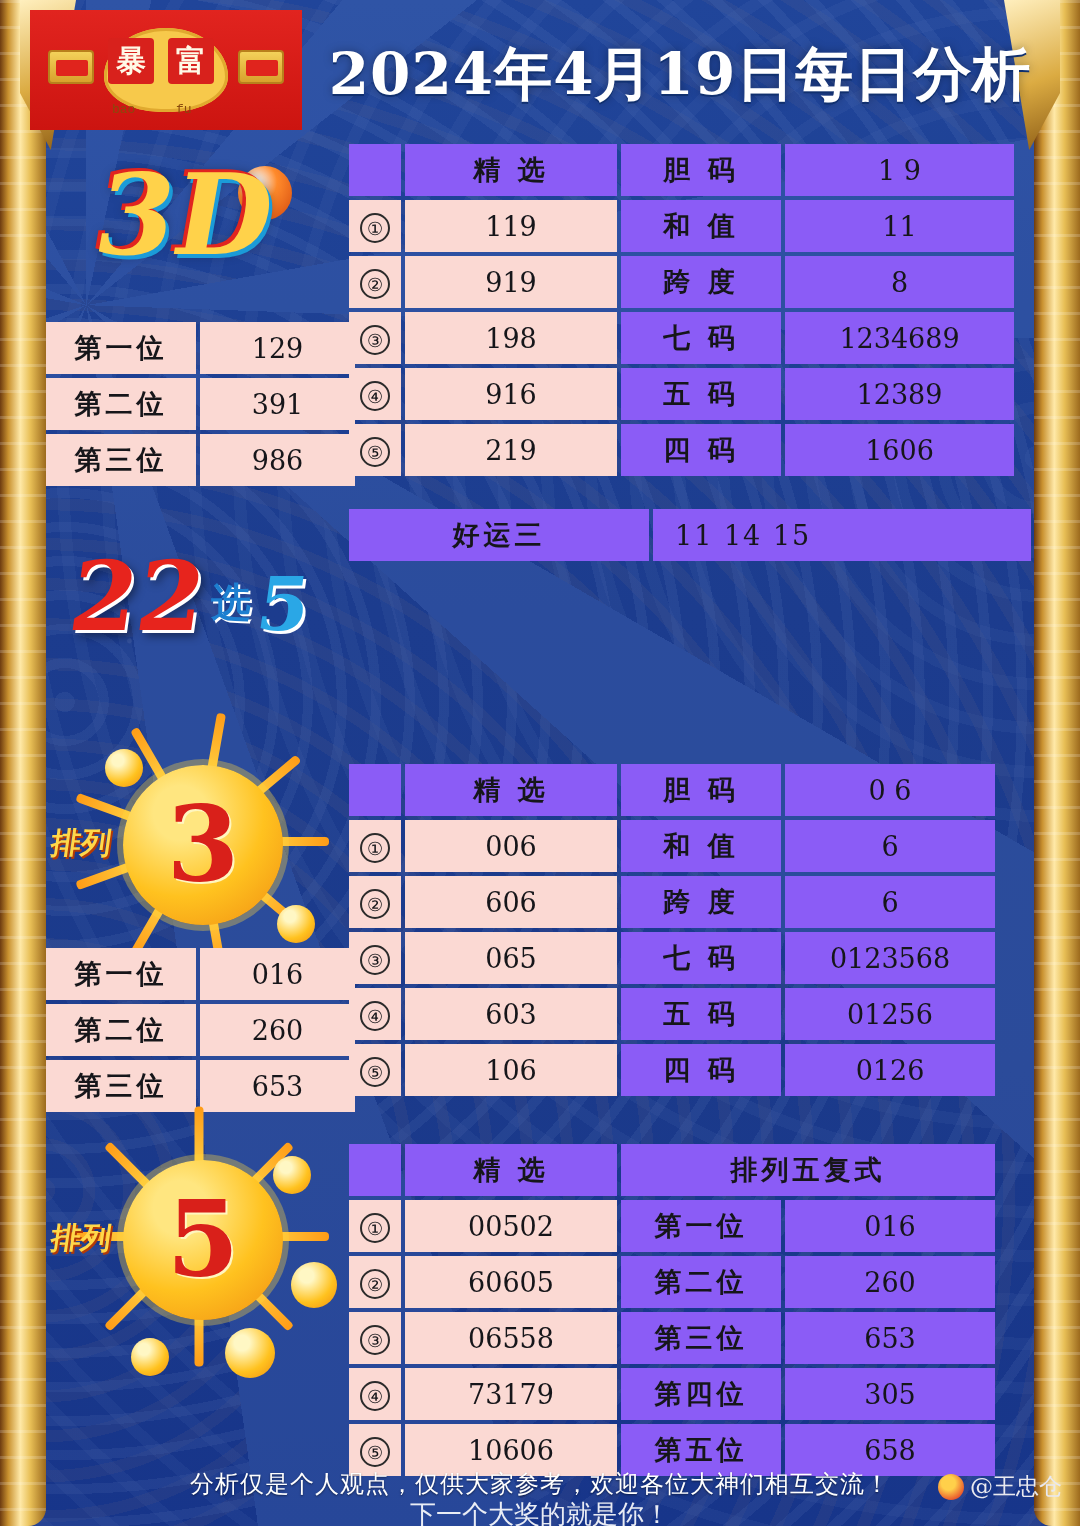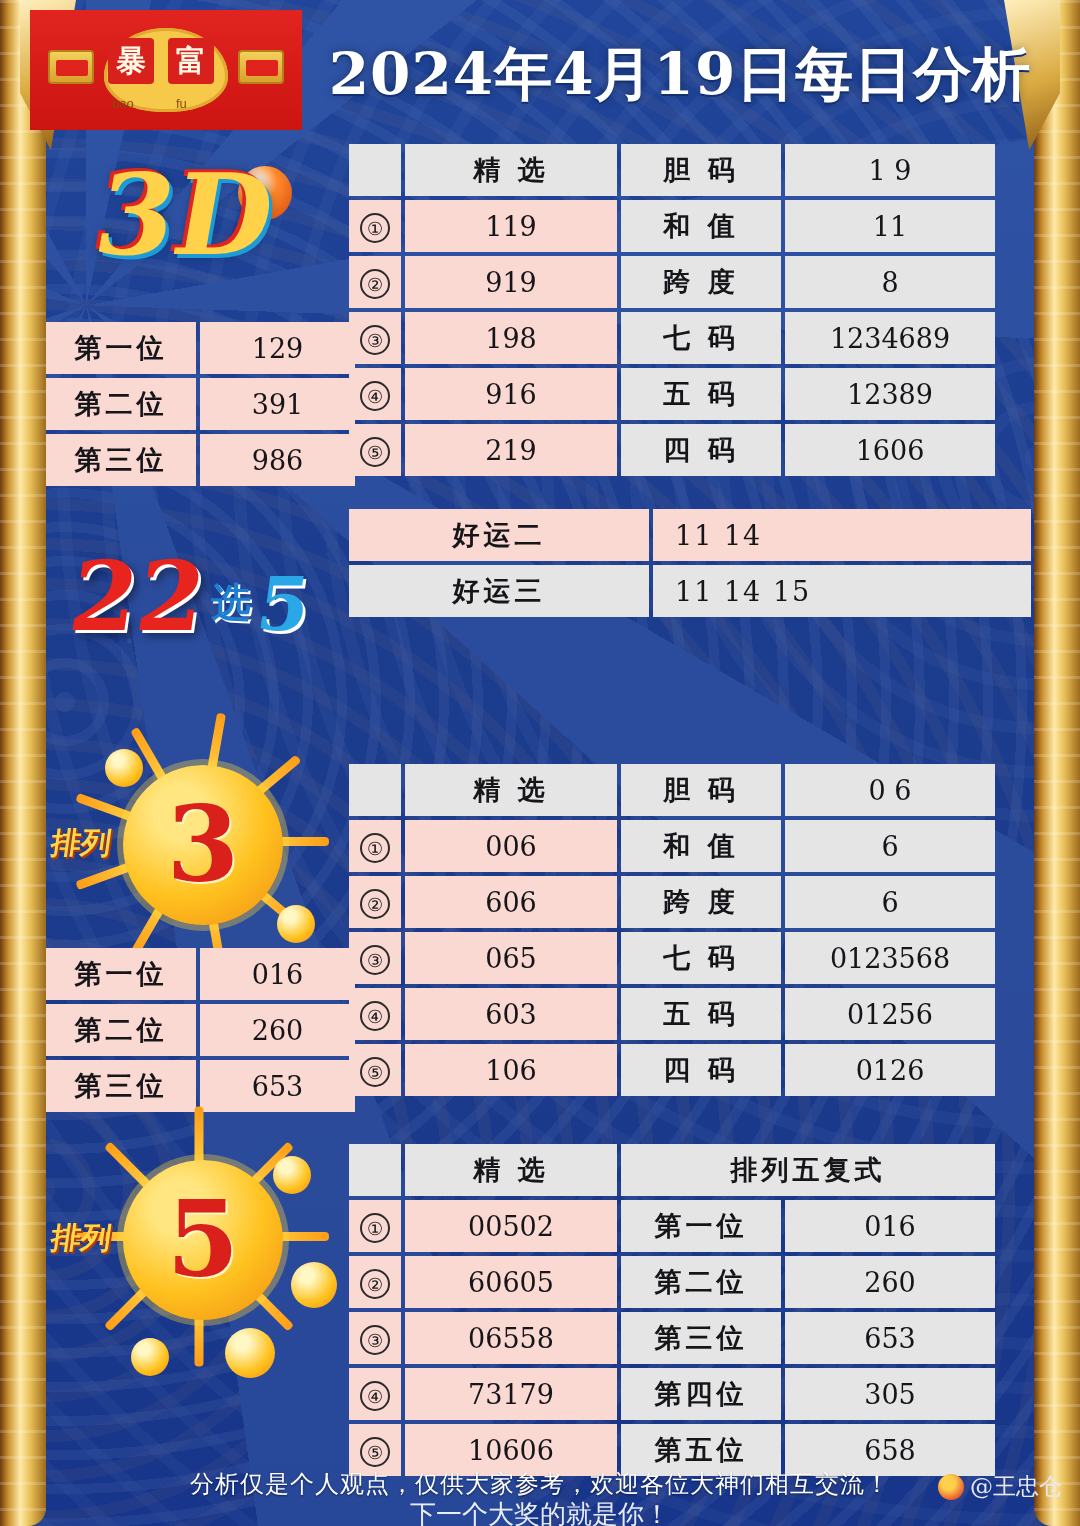--- a/index.html
+++ b/index.html
@@ -62,22 +62,22 @@
   .logo-char {
     position: absolute; top: 16px; width: 46px; height: 46px;
     background: #d8211c; color: #fff9e6;
     font-size: 30px; line-height: 46px; text-align: center;
     font-family: "DejaVu Serif", serif; font-weight: bold;
     border-radius: 4px;
   }
   .logo-char.c1 { left: 62px; }
   .logo-char.c2 { left: 122px; }
   .logo-py {
-    position: absolute; top: 74px; font-size: 13px; color: #8a4a0d;
-    font-family: Liberation Sans, sans-serif;
+    position: absolute; top: 80px; font-size: 13px; color: #8a4a0d;
+    font-family: Liberation Mono, monospace;
   }
   .logo-py.p1 { left: 66px; }
   .logo-py.p2 { left: 130px; }
   .envelope {
     position: absolute; top: 28px; width: 46px; height: 34px;
     background: linear-gradient(180deg,#f3d15a,#d8a12c);
     border: 2px solid #b8801c; border-radius: 4px;
   }
   .envelope::before {
     content:""; position:absolute; left: 6px; top: 8px; width: 32px; height: 16px;
@@ -165,40 +165,40 @@
   .tbl td {
     background: #fbd9d3;
     color: #16161a;
     text-align: center;
     font-family: "DejaVu Serif", serif;
     font-size: 27px;
     height: 52px;
     padding: 0 6px;
     white-space: nowrap;
   }
-  .tbl td.lilac { background: #e5e5e5; }
+  .tbl td.lilac { background: #8b5cf6; }
   .tbl td.label { font-weight: bold; letter-spacing: 4px; }
   .circ { display:inline-block; width: 30px; height: 30px; line-height: 28px;
           border: 2px solid #2b2b2b; border-radius: 50%; font-size: 18px; }
 
   
   .t-left-3d { left: 42px; top: 318px; }
   .t-left-3d td:first-child { width: 150px; }
   .t-left-3d td:last-child  { width: 155px; }
 
   .t-left-p3 { left: 42px; top: 944px; }
   .t-left-p3 td:first-child { width: 150px; }
   .t-left-p3 td:last-child  { width: 155px; }
 
   
   .t-3d { left: 345px; top: 140px; }
   .t-3d td.c1 { width: 52px; }
   .t-3d td.c2 { width: 212px; }
   .t-3d td.c3 { width: 160px; }
-  .t-3d td.c4 { width: 210px; }
+  .t-3d td.c4 { width: 229px; }
 
   
   .t-22 { left: 345px; top: 505px; }
   .t-22 td.a { width: 300px; }
   .t-22 td.b { width: 378px; text-align: left; padding-left: 22px; letter-spacing: 2px;}
   .t-22 td.wide { width: 686px; text-align: left; padding-left: 20px; letter-spacing: 1px; }
 
   
   .t-p3 { left: 345px; top: 760px; }
   .t-p3 td.c1 { width: 52px; }
@@ -329,24 +329,20 @@
   </table>
 
 <div class="game-art art-22">
   <span class="n22">22</span>
   <span class="xuan">选</span>
   <span class="n5">5</span>
 </div>
 
 <table class="tbl t-22">
   <tbody>
-      <tr>
-    <td class="a label">好运二</td>
-    <td class="b">11  14</td>
-  </tr>
   <tr>
     <td class="a label lilac">好运三</td>
     <td class="b lilac">11  14  15</td>
   </tr>
 </tbody>
   </table>
 
 <div class="game-art art-p3">
   <div class="rays">
     <div class="ray" style="transform:rotate(0deg) translateX(56px)"></div>

